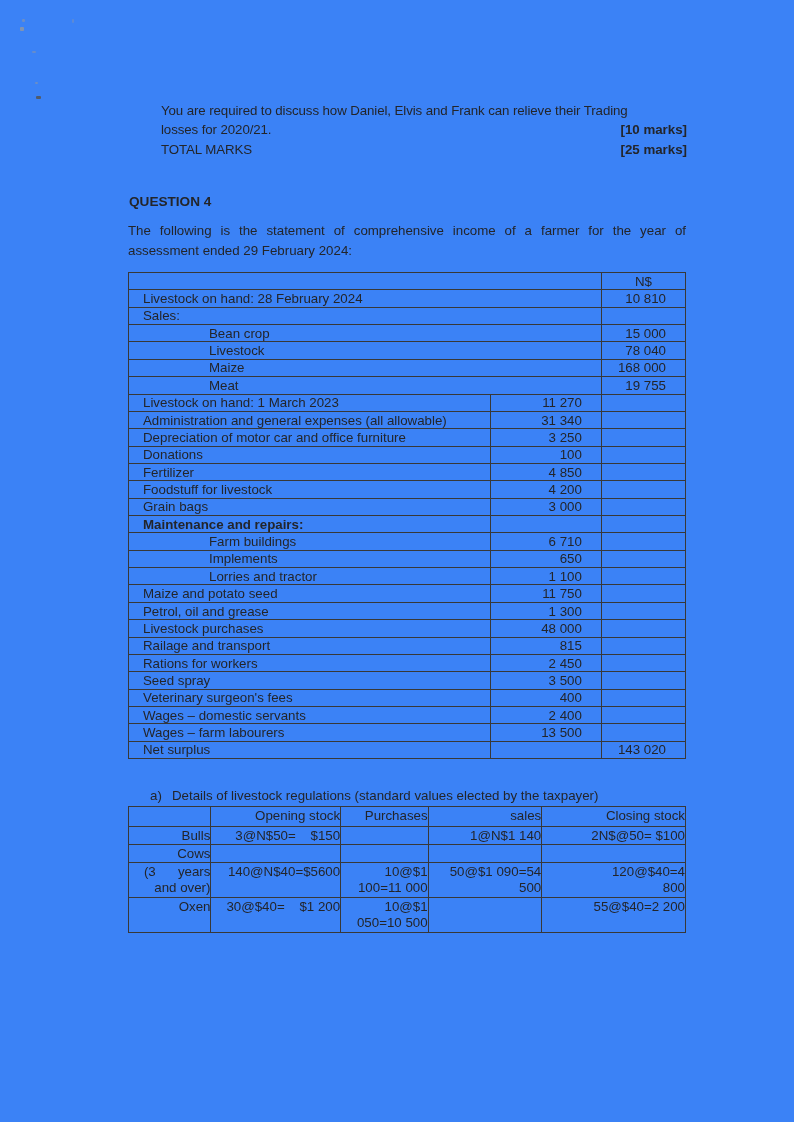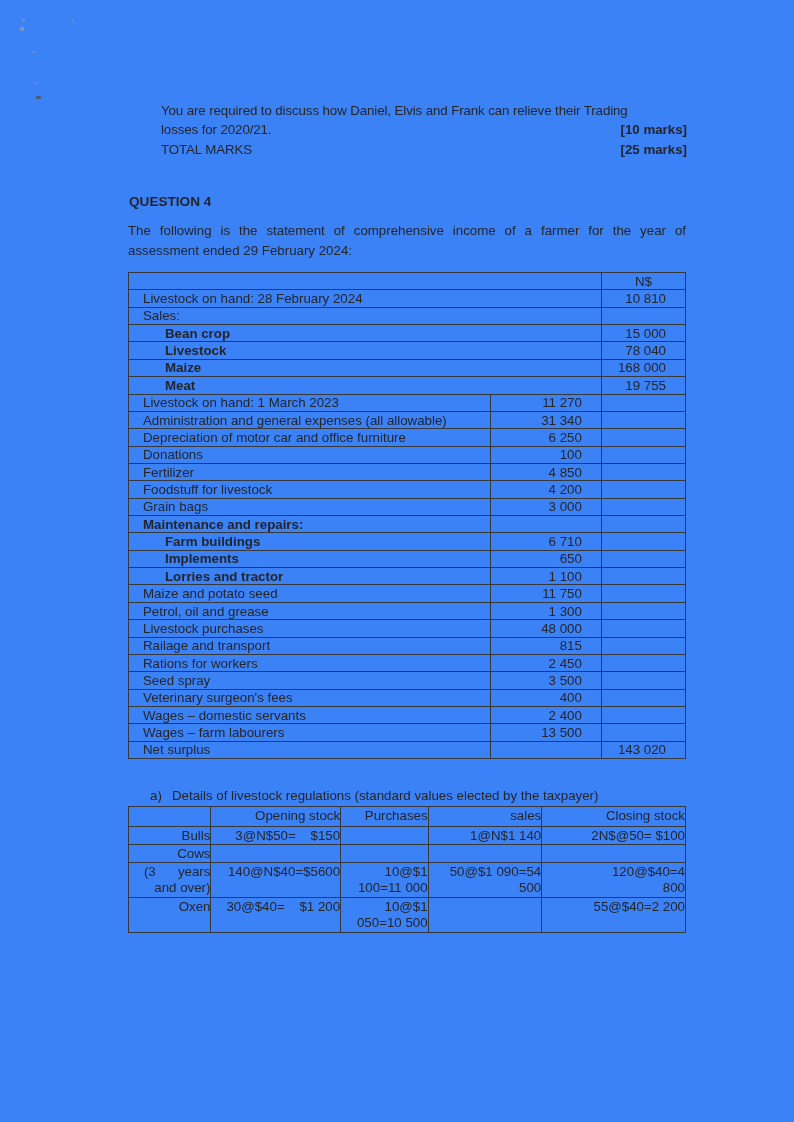--- a/index.html
+++ b/index.html
@@ -21,21 +21,21 @@
   .q-para{left:128px;top:221px;width:558px;line-height:20px;}
   .q-para .jline{text-align:justify;text-align-last:justify;}
   
   table{border-collapse:collapse;table-layout:fixed;}
   td,th{border:1px solid #383838;overflow:hidden;}
   
   .income{left:128px;top:272px;width:558px;}
   .income tr{height:17.36px;}
   .income td{padding:0;vertical-align:middle;line-height:15px;font-size:13.3px;}
   .income td.label-cell{padding-left:14px;}
-  .income td.label-cell.indent{padding-left:36px;font-weight:bold;}
+  .income td.label-cell.indent{padding-left:80px;}
   .income td.bold{font-weight:bold;}
   .income td.num{text-align:right;padding-right:19px;}
   .income td.num.center{text-align:center;padding-right:0;}
   
   .caption{left:150px;top:788px;}
   .caption .marker{display:inline-block;width:22px;}
   
   .stock{left:128px;top:806px;width:558px;}
   .stock td,.stock th{padding:1px 0 0 5px;vertical-align:top;text-align:right;
     font-size:13.3px;font-weight:normal;line-height:16px;white-space:pre-wrap;}
@@ -114,21 +114,21 @@
           <td class="num">11 270</td>
           <td class="num"></td>
         </tr>
         <tr>
           <td class="label-cell">Administration and general expenses (all allowable)</td>
           <td class="num">31 340</td>
           <td class="num"></td>
         </tr>
         <tr>
           <td class="label-cell">Depreciation of motor car and office furniture</td>
-          <td class="num">6 250</td>
+          <td class="num">3 250</td>
           <td class="num"></td>
         </tr>
         <tr>
           <td class="label-cell">Donations</td>
           <td class="num">100</td>
           <td class="num"></td>
         </tr>
         <tr>
           <td class="label-cell">Fertilizer</td>
           <td class="num">4 850</td>

